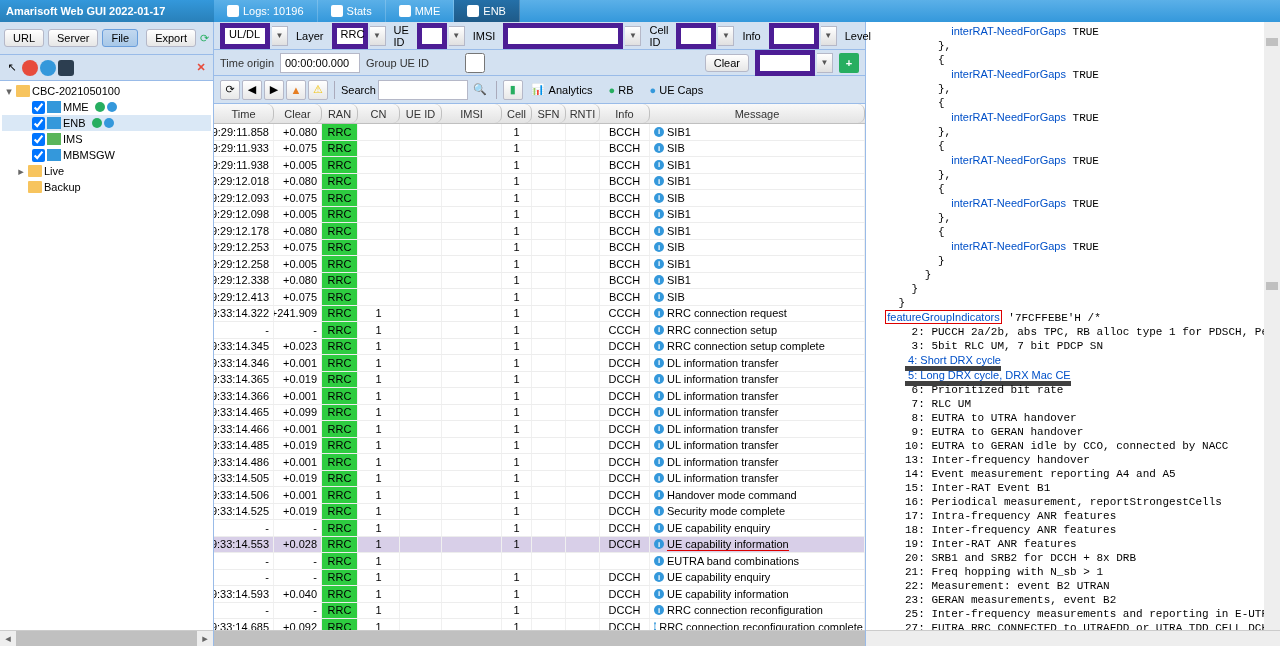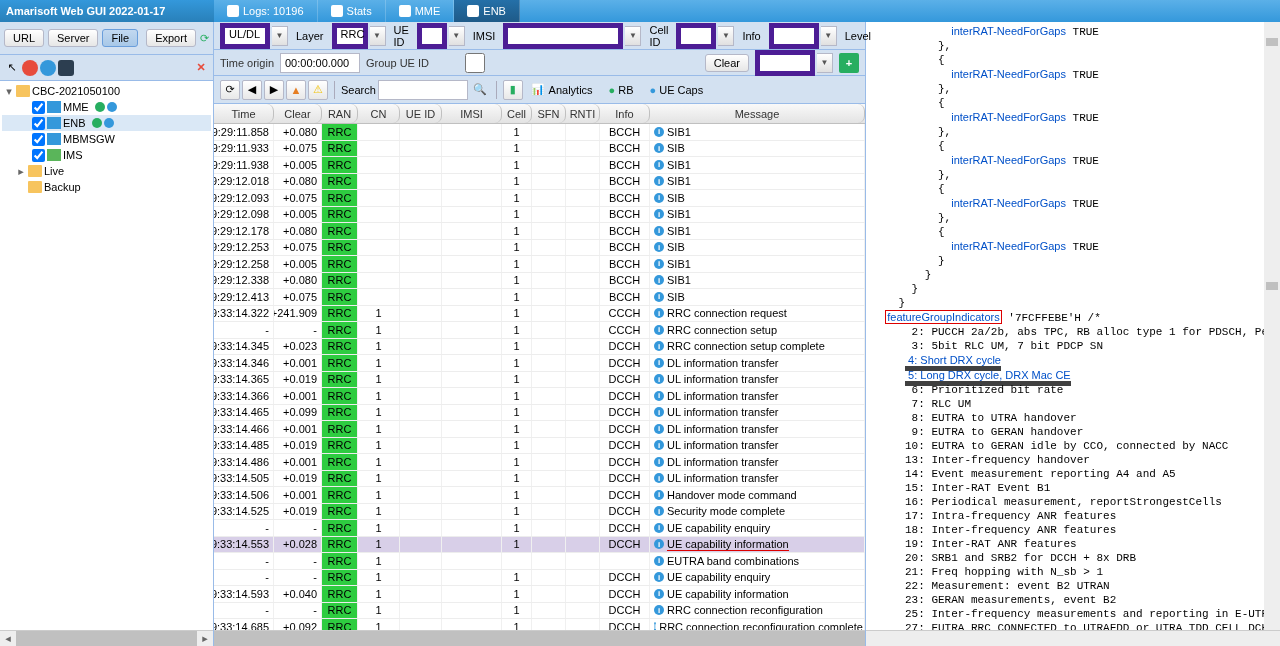--- a/index.html
+++ b/index.html
@@ -141,27 +141,27 @@
             <input type="checkbox" checked="" style="">
             <span class="node-ico b"></span>
             <span>ENB</span>
             <span class="dots">
               <span class="dot g"></span>
               <span class="dot b"></span>
             </span>
           </div>
           <div class="tree-row l2">
             <input type="checkbox" checked="" style="">
+            <span class="node-ico g"></span>
+            <span>IMS</span>
+          </div>
+          <div class="tree-row l2">
+            <input type="checkbox" checked="" style="">
             <span class="node-ico b"></span>
             <span>MBMSGW</span>
-          </div>
-          <div class="tree-row l2">
-            <input type="checkbox" checked="" style="">
-            <span class="node-ico g"></span>
-            <span>IMS</span>
           </div>
         </div>
       <div class="tree-row l1">
           <span class="exp">▸</span>
           <span class="folder"></span>
           <span>Live</span>
         </div>
       <div class="tree-row l1">
           <span class="exp"></span>
           <span class="folder"></span>

